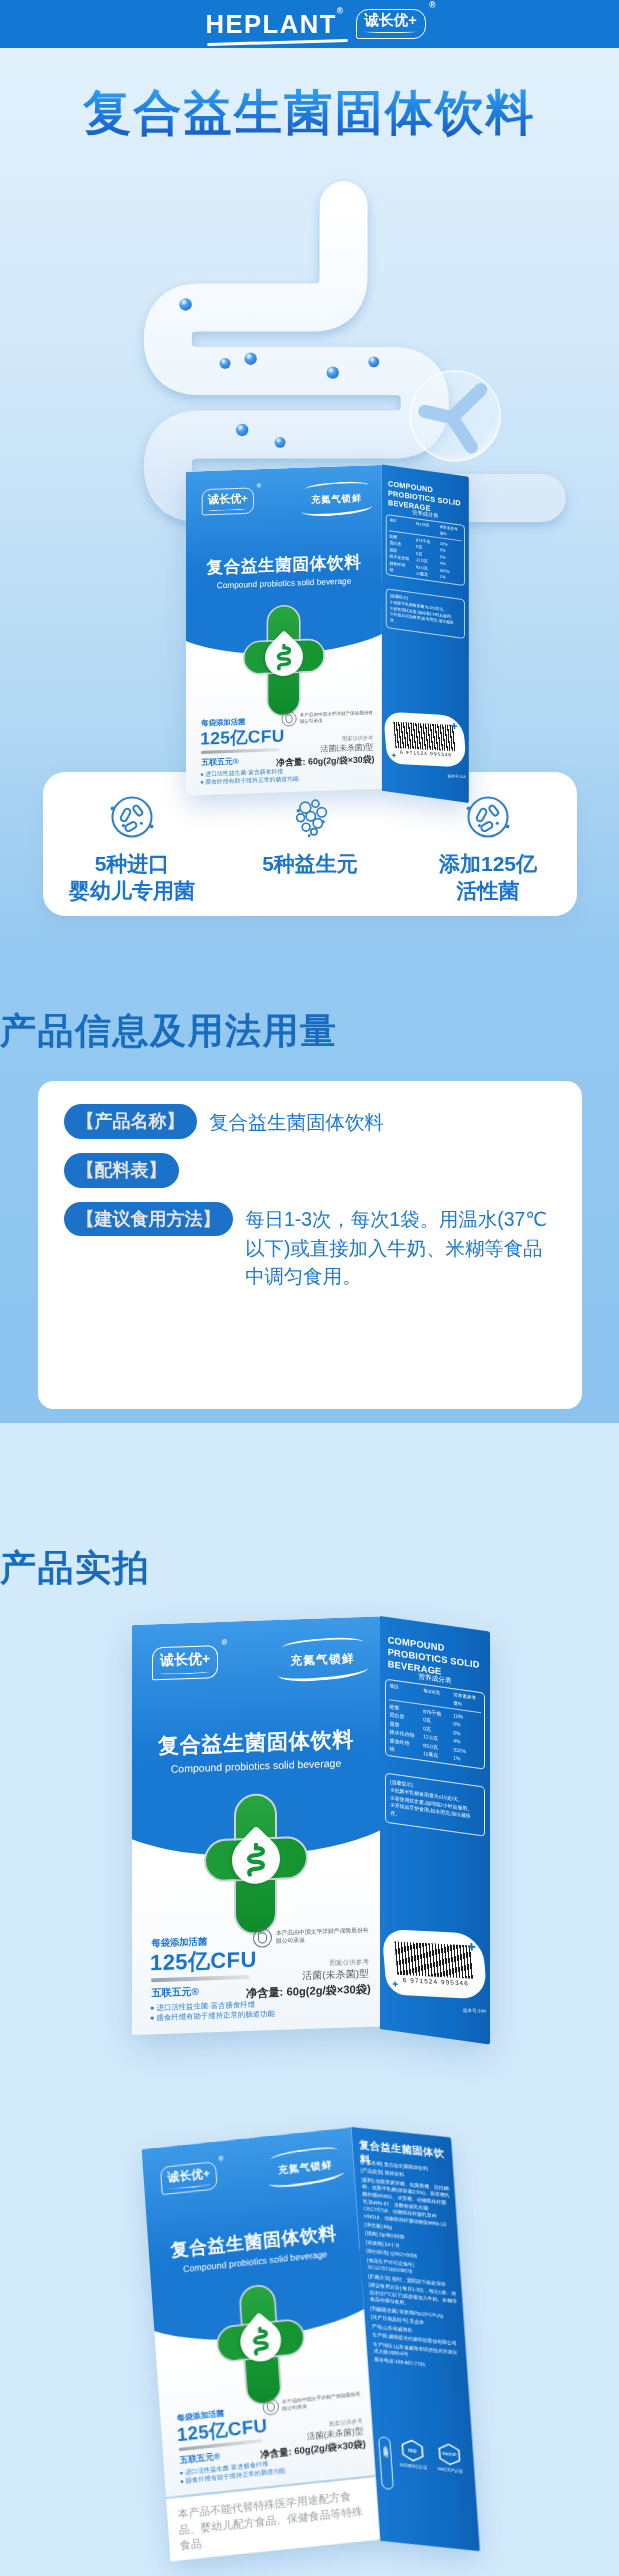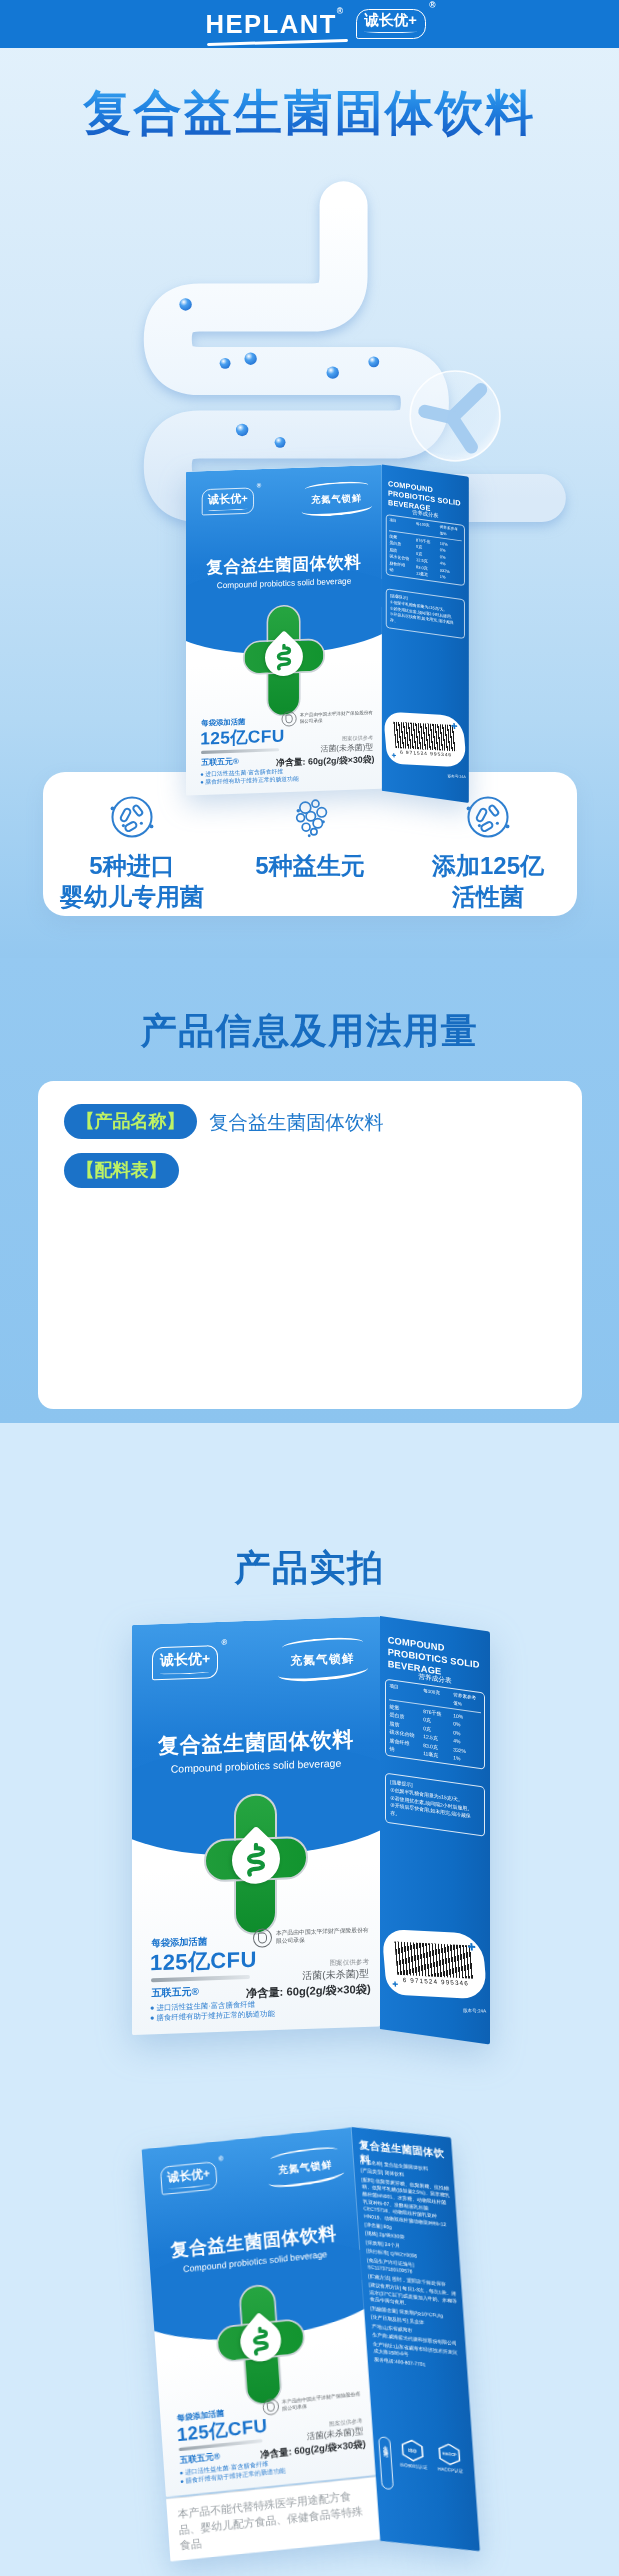--- a/index.html
+++ b/index.html
@@ -29,32 +29,32 @@
       -webkit-background-clip:text;background-clip:text;color:transparent;}
   }
 
   .gut{position:absolute;left:46px;top:186px;z-index:1;overflow:visible;}
   .gut path.tube{filter:drop-shadow(0 6px 7px rgba(125,170,220,.55));}
 
   
   .features{position:absolute;left:43px;top:772px;width:534px;height:144px;background:#fff;border-radius:22px;z-index:2;
       display:flex;box-shadow:0 7.7px 18.6px rgba(120,160,205,.18);}
   .feat{flex:1;display:flex;flex-direction:column;align-items:center;padding-top:20px;}
-  .feat-label{margin-top:7.7px;text-align:center;font-size:24px;font-weight:800;color:#1b74cc;line-height:1.32;}
-
-  
-  .h2{position:absolute;left:0;width:619px;text-align:center;font-size:36px;font-weight:900;color:#176cc0;letter-spacing:1.5px;z-index:2;}
+  .feat-label{margin-top:7.7px;text-align:center;font-size:21px;font-weight:800;color:#1b74cc;line-height:1.32;}
+
+  
+  .h2{position:absolute;left:0;width:619px;text-align:left;font-size:36px;font-weight:900;color:#176cc0;letter-spacing:1.5px;z-index:2;}
   .h2.info{top:1007px;}
   .h2.photos{top:1544px;}
 
   
   .info-card{position:absolute;left:38px;top:1081px;width:544px;min-height:328px;background:#fff;border-radius:15.5px;z-index:2;
       box-sizing:border-box;padding:23px 23px 18.6px 26px;}
   .irow{display:flex;gap:12.4px;margin-bottom:14px;align-items:flex-start;}
-  .pill{flex:none;background:#1b72c8;color:#bef264;font-weight:800;font-size:18px;padding:5.4px 12.4px;border-radius:773px;white-space:nowrap;}
+  .pill{flex:none;background:#1b72c8;color:#e5e5e5;font-weight:800;font-size:18px;padding:5.4px 12.4px;border-radius:773px;white-space:nowrap;}
   .ival{font-size:19.4px;color:#1e78cc;line-height:1.46;padding-top:3.9px;}
 
   
   .pbox{position:absolute;width:358px;height:434px;filter:drop-shadow(0 12.4px 17px rgba(100,150,200,.35));}
   .pbox-hero{left:186px;top:463px;transform:scale(.79);transform-origin:top left;z-index:3;}
   .pbox-p1{left:132px;top:1614px;z-index:2;}
   .pbox-p2{left:141px;top:2140px;transform:rotate(-4deg) scale(.85);transform-origin:top left;z-index:2;}
 
   .bf{position:absolute;left:0;top:11px;width:248px;height:410px;background:linear-gradient(180deg,#ffffff 60%,#f1f6fa);
       transform:skewY(-2deg);transform-origin:left top;overflow:hidden;border-radius:1.5px;}
@@ -339,20 +339,24 @@
 
   <div class="h2 info">产品信息及用法用量</div>
   <div class="info-card">
     <div class="irow">
       <span class="pill">【产品名称】</span>
       <span class="ival">复合益生菌固体饮料</span>
     </div>
     <div class="irow">
       <span class="pill">【配料表】</span>
     </div>
+    <div class="irow">
+      <span class="pill">【建议食用方法】</span>
+      <span class="ival">每日1-3次，每次1袋。用温水(37℃以下)或直接加入牛奶、米糊等食品中调匀食用。</span>
+    </div>
   </div>
 
   <div class="h2 photos">产品实拍</div>
 
   <div class="pbox pbox-p1">
     <div class="bf">
       <div class="bf-blue"></div>
       <div class="bf-arc"></div>
       <div class="bf-logo">
         <span>诚长优+</span>

